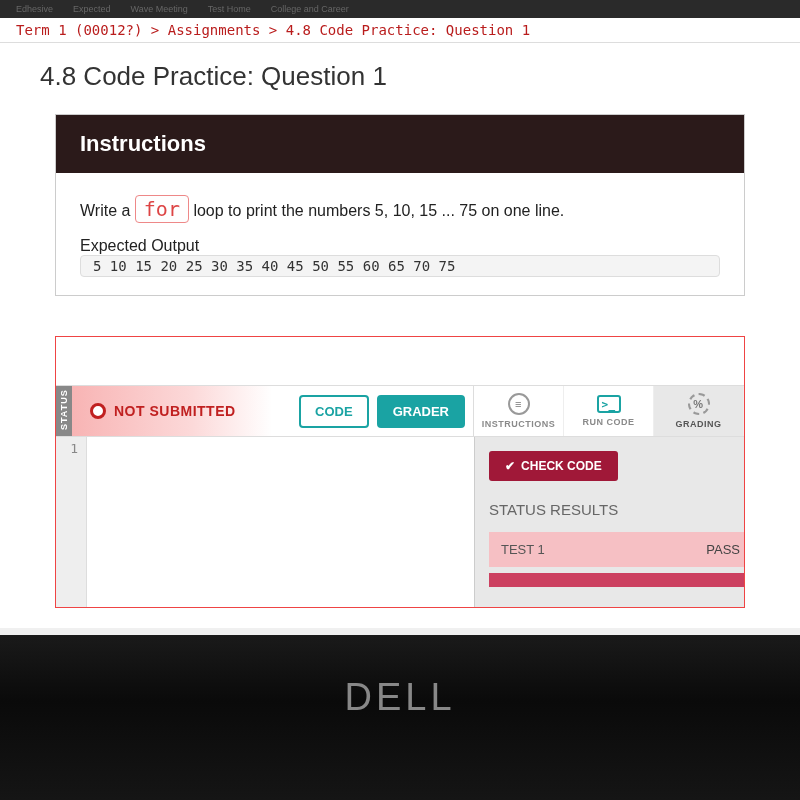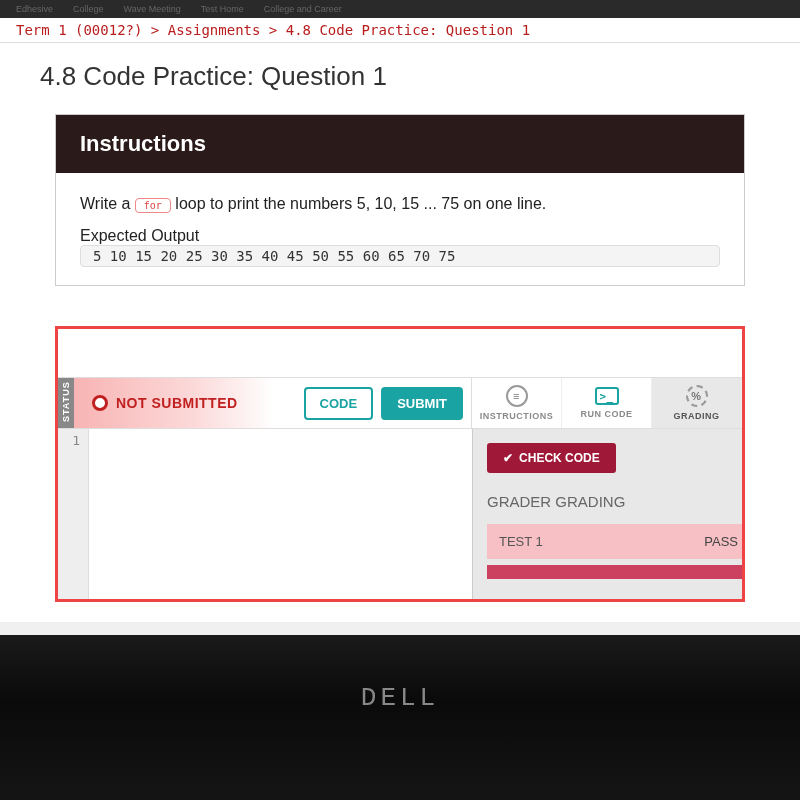--- a/index.html
+++ b/index.html
@@ -60,40 +60,40 @@
       color: #222;
       margin-bottom: 14px;
     }
     .code-keyword {
       display: inline-block;
       border: 1px solid #e88;
       border-radius: 4px;
       padding: 1px 8px;
       color: #d44;
       font-family: monospace;
-      font-size: 10px;
+      font-size: 20px;
       background: #fefefe;
     }
     .expected-label {
       font-size: 16px;
       color: #222;
       margin-bottom: 0;
     }
     .expected-output {
       background: #f4f4f4;
       border: 1px solid #ddd;
       border-radius: 4px;
       padding: 2px 12px;
       font-family: monospace;
       font-size: 14px;
       color: #333;
     }
     .ide-panel {
       margin-top: 40px;
-      border: 3px solid #ef4444;
+      border: 1px solid #ef4444;
       background: #fff;
     }
     .ide-spacer { height: 48px; background: #fff; }
     .ide-toolbar {
       display: flex;
       align-items: stretch;
       border-top: 1px solid #ddd;
       border-bottom: 1px solid #ddd;
       background: #fff;
       height: 52px;
@@ -261,33 +261,33 @@
       position: absolute;
       left: 0; right: 0; bottom: 0;
       height: 165px;
       background: linear-gradient(to bottom, #1a1a1a 0%, #0a0a0a 40%, #151515 100%);
       display: flex;
       align-items: center;
       justify-content: center;
     }
     .laptop-brand {
       color: #888;
-      font-size: 26px;
+      font-size: 38px;
       font-weight: 300;
       letter-spacing: 4px;
-      font-family: Liberation Mono, monospace;
+      font-family: Liberation Sans, sans-serif;
       transform: translateY(-20px);
     }
   </style>
 </head>
 <body>
 
 <div class="browser-tabs">
   <span class="tab-fragment">Edhesive</span>
-  <span class="tab-fragment">College</span>
+  <span class="tab-fragment">Expected</span>
   <span class="tab-fragment">Wave Meeting</span>
   <span class="tab-fragment">Test Home</span>
   <span class="tab-fragment">College and Career</span>
 </div>
 
 <div class="breadcrumb">Term 1 (00012?) &gt; Assignments &gt; 4.8 Code Practice: Question 1</div>
 
 <h1 class="page-title">4.8 Code Practice: Question 1</h1>
 
 <div class="content-area">
@@ -305,21 +305,21 @@
   <div class="ide-panel">
     <div class="ide-spacer"></div>
     <div class="ide-toolbar">
       <div class="status-tab">STATUS</div>
       <div class="status-badge">
         <span class="status-dot"></span>
         <span class="status-text">NOT SUBMITTED</span>
       </div>
       <div class="toolbar-spacer"></div>
       <button class="btn btn-save">CODE</button>
-      <button class="btn btn-submit">SUBMIT</button>
+      <button class="btn btn-submit">GRADER</button>
       <div class="toolbar-tabs">
         <div class="tool-tab">
           <span class="tool-icon">≡</span>
           <span>INSTRUCTIONS</span>
         </div>
         <div class="tool-tab">
           <span class="tool-icon square">&gt;_</span>
           <span>RUN CODE</span>
         </div>
         <div class="tool-tab active">
@@ -333,21 +333,21 @@
         <div class="gutter">
           <div>1</div>
         </div>
         <div class="editor-area"></div>
       </div>
       <div class="grader-pane">
         <div class="check-btn">
           <span>✔</span>
           <span>CHECK CODE</span>
         </div>
-        <div class="grader-title">GRADER GRADING</div>
+        <div class="grader-title">STATUS RESULTS</div>
         <div class="test-row">
           <span>TEST 1</span>
           <span class="test-pass">PASS</span>
         </div>
         <div class="test-bar"></div>
       </div>
     </div>
   </div>
 </div>
 

